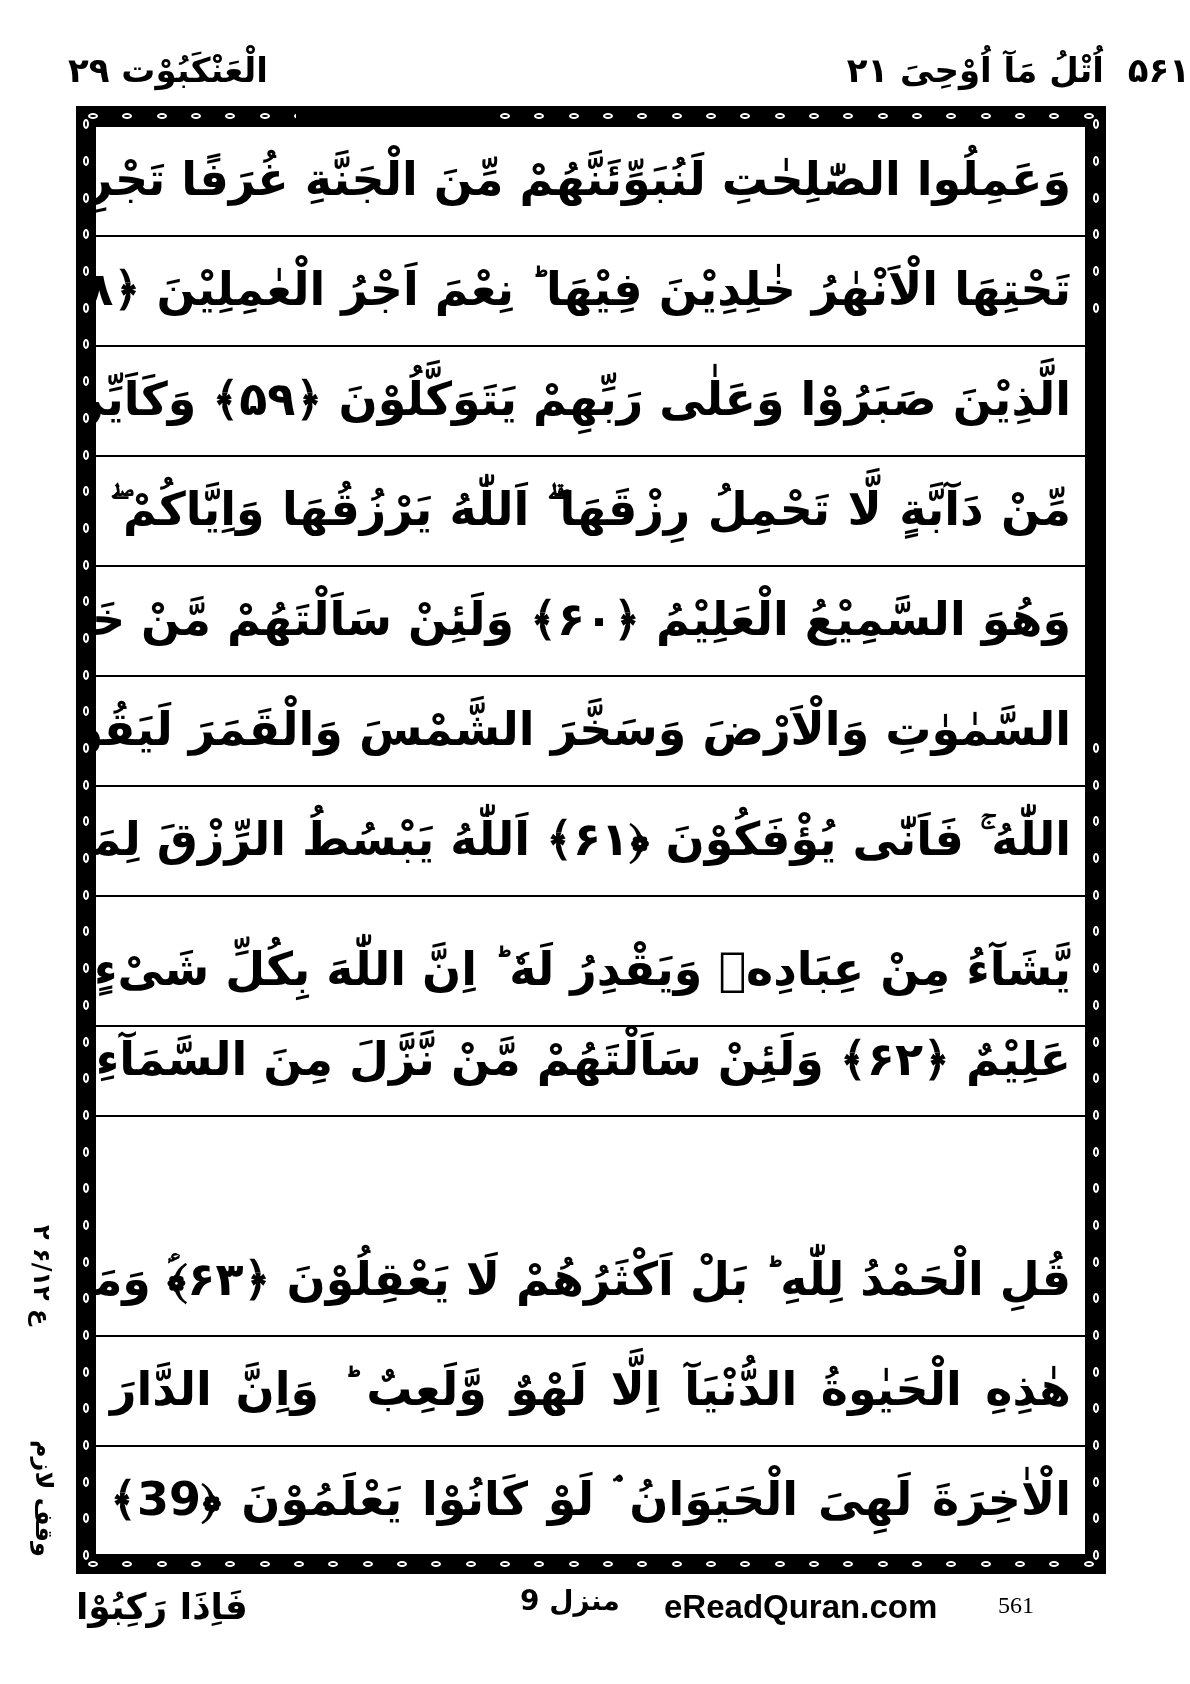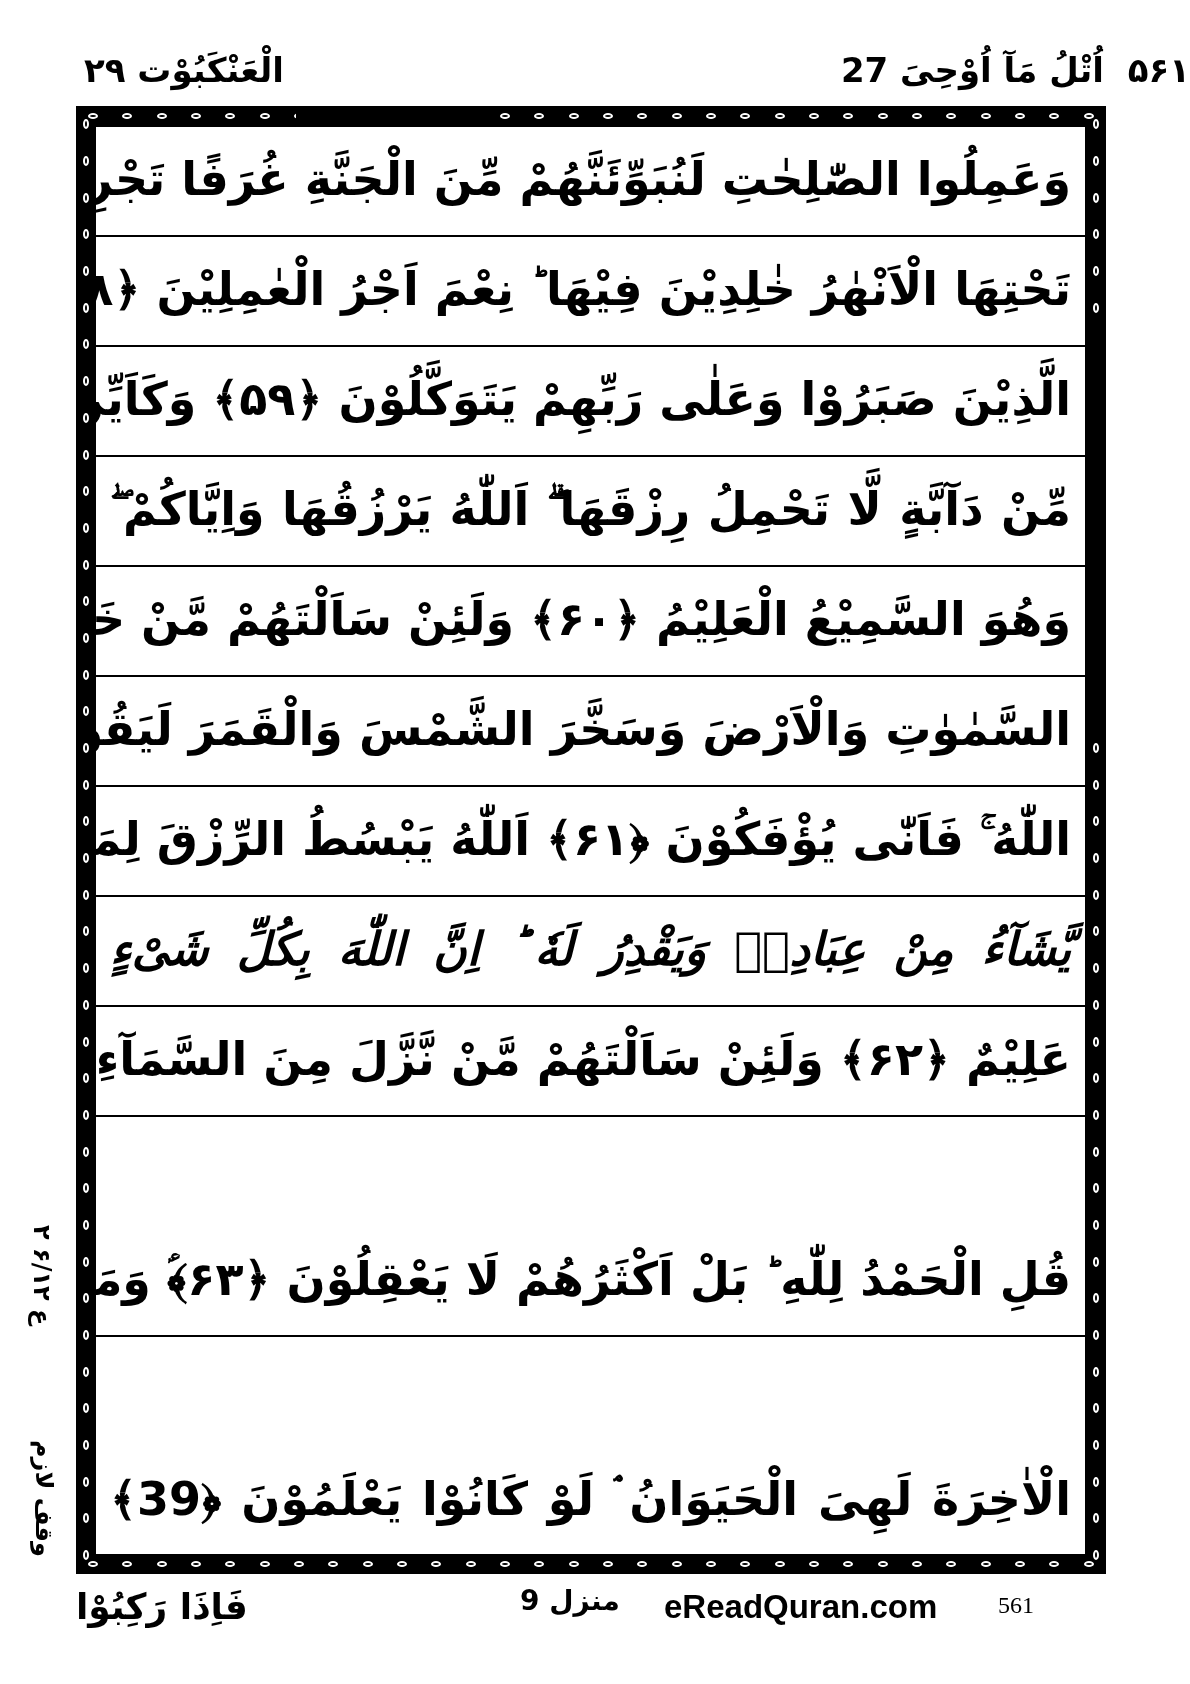--- a/index.html
+++ b/index.html
@@ -1,21 +1,21 @@
 <!DOCTYPE html>
 <html><head>
 <meta charset="utf-8">
 <style>
   html, body { margin:0; padding:0; background:#ffffff; }
   body { width:1190px; height:1684px; position:relative; overflow:hidden; font-family:"DejaVu Sans", sans-serif; color:#000; }
 
   .hdr { position:absolute; top:42px; height:56px; font-size:34px; font-weight:bold; direction:rtl; white-space:nowrap; line-height:56px; }
   .hdr-right { right:86px; }
   .hdr-center { left:0; right:0; text-align:right; }
-  .hdr-left { left:84px; }
+  .hdr-left { left:68px; }
 
   .frame { position:absolute; left:76px; top:106px; width:1030px; height:1468px; background:#000; box-sizing:border-box; }
   .frame-orn-h { position:absolute; left:0; right:0; height:20px; display:flex; align-items:center; justify-content:space-around; overflow:hidden; }
   .frame-orn-v { position:absolute; top:0; bottom:0; width:20px; display:flex; flex-direction:column; align-items:center; justify-content:space-around; overflow:hidden; }
   .orn-dot { width:10px; height:6px; border:2px solid #fff; border-radius:50%; box-sizing:border-box; }
   .orn-v-dot { width:6px; height:10px; border:2px solid #fff; border-radius:50%; box-sizing:border-box; }
   .bar-h { position:absolute; height:6px; background:#fff; }
   .bar-v { position:absolute; width:6px; background:#fff; }
 
   .textblock { position:absolute; left:95px; top:126px; width:991px; height:1429px; background:#fff; border:1px solid #000; box-sizing:border-box; }
@@ -28,21 +28,21 @@
 
   .ftr { position:absolute; top:1586px; white-space:nowrap; }
   .ftr-catch { left:76px; font-size:36px; font-weight:bold; direction:rtl; }
   .ftr-manzil { left:520px; font-size:28px; font-weight:bold; direction:rtl; top:1584px; }
   .ftr-site { left:664px; font-family:Liberation Sans, sans-serif; font-weight:bold; font-size:33px; top:1588px; }
   .ftr-num { left:998px; font-family:"Liberation Serif", serif; font-size:24px; top:1592px; }
 </style>
 </head>
 <body>
 
-<div class="hdr hdr-right">اُتْلُ مَآ اُوْحِیَ 27</div>
+<div class="hdr hdr-right">اُتْلُ مَآ اُوْحِیَ ۲۱</div>
 <div class="hdr hdr-center">۵۶۱</div>
 <div class="hdr hdr-left">الْعَنْکَبُوْت ۲۹</div>
 
 <div class="frame">
   <div class="frame-orn-h" style="top:0;">
     <span class="orn-dot"></span>
       <span class="orn-dot"></span>
       <span class="orn-dot"></span>
       <span class="orn-dot"></span>
       <span class="orn-dot"></span>
@@ -194,23 +194,24 @@
 </div>
 
 <div class="textblock">
   <div class="line" style="top:0px;">وَعَمِلُوا الصّٰلِحٰتِ لَنُبَوِّئَنَّهُمْ مِّنَ الْجَنَّةِ غُرَفًا تَجْرِیْ مِنْ</div>
   <div class="line" style="top:110px;">تَحْتِهَا الْاَنْهٰرُ خٰلِدِیْنَ فِیْهَا ؕ نِعْمَ اَجْرُ الْعٰمِلِیْنَ ﴿۵۸﴾ۖۗ</div>
   <div class="line" style="top:220px;">الَّذِیْنَ صَبَرُوْا وَعَلٰی رَبِّهِمْ یَتَوَکَّلُوْنَ ﴿۵۹﴾ وَکَاَیِّنْ</div>
   <div class="line" style="top:330px;">مِّنْ دَآبَّةٍ لَّا تَحْمِلُ رِزْقَهَا ۖۗ اَللّٰهُ یَرْزُقُهَا وَاِیَّاکُمْ ۖؗ</div>
   <div class="line" style="top:440px;">وَهُوَ السَّمِیْعُ الْعَلِیْمُ ﴿۶۰﴾ وَلَئِنْ سَاَلْتَهُمْ مَّنْ خَلَقَ</div>
   <div class="line" style="top:550px;">السَّمٰوٰتِ وَالْاَرْضَ وَسَخَّرَ الشَّمْسَ وَالْقَمَرَ لَیَقُوْلُنَّ</div>
   <div class="line" style="top:660px;">اللّٰهُ ۚ فَاَنّٰی یُؤْفَکُوْنَ ﴿۶۱﴾ اَللّٰهُ یَبْسُطُ الرِّزْقَ لِمَنْ</div>
-  <div class="line" style="top:770px;font-style:italic;">یَّشَآءُ مِنْ عِبَادِهٖ وَیَقْدِرُ لَهٗ ؕ اِنَّ اللّٰهَ بِکُلِّ شَیْءٍ</div>
+  <div class="line" style="top:790px;">یَّشَآءُ مِنْ عِبَادِهٖ وَیَقْدِرُ لَهٗ ؕ اِنَّ اللّٰهَ بِکُلِّ شَیْءٍ</div>
   <div class="line" style="top:880px;">عَلِیْمٌ ﴿۶۲﴾ وَلَئِنْ سَاَلْتَهُمْ مَّنْ نَّزَّلَ مِنَ السَّمَآءِ مَآءً</div>
   <div class="line" style="top:1100px;">قُلِ الْحَمْدُ لِلّٰهِ ؕ بَلْ اَکْثَرُهُمْ لَا یَعْقِلُوْنَ ﴿۶۳﴾ؑ وَمَا</div>
+  <div class="line" style="top:1210px;">هٰذِهِ الْحَیٰوةُ الدُّنْیَآ اِلَّا لَهْوٌ وَّلَعِبٌ ؕ وَاِنَّ الدَّارَ</div>
   <div class="line" style="top:1320px; height:109px;">الْاٰخِرَةَ لَهِیَ الْحَیَوَانُ ۘ لَوْ کَانُوْا یَعْلَمُوْنَ ﴿39﴾</div>
 </div>
 
 <div class="margin-note ruku">ع ۶/۱۲ ۲</div>
 <div class="margin-note waqf">وقف لازم</div>
 
 <div class="ftr ftr-catch">فَاِذَا رَکِبُوْا</div>
 <div class="ftr ftr-manzil">منزل 9</div>
 <div class="ftr ftr-site">eReadQuran.com</div>
 <div class="ftr ftr-num">561</div>

